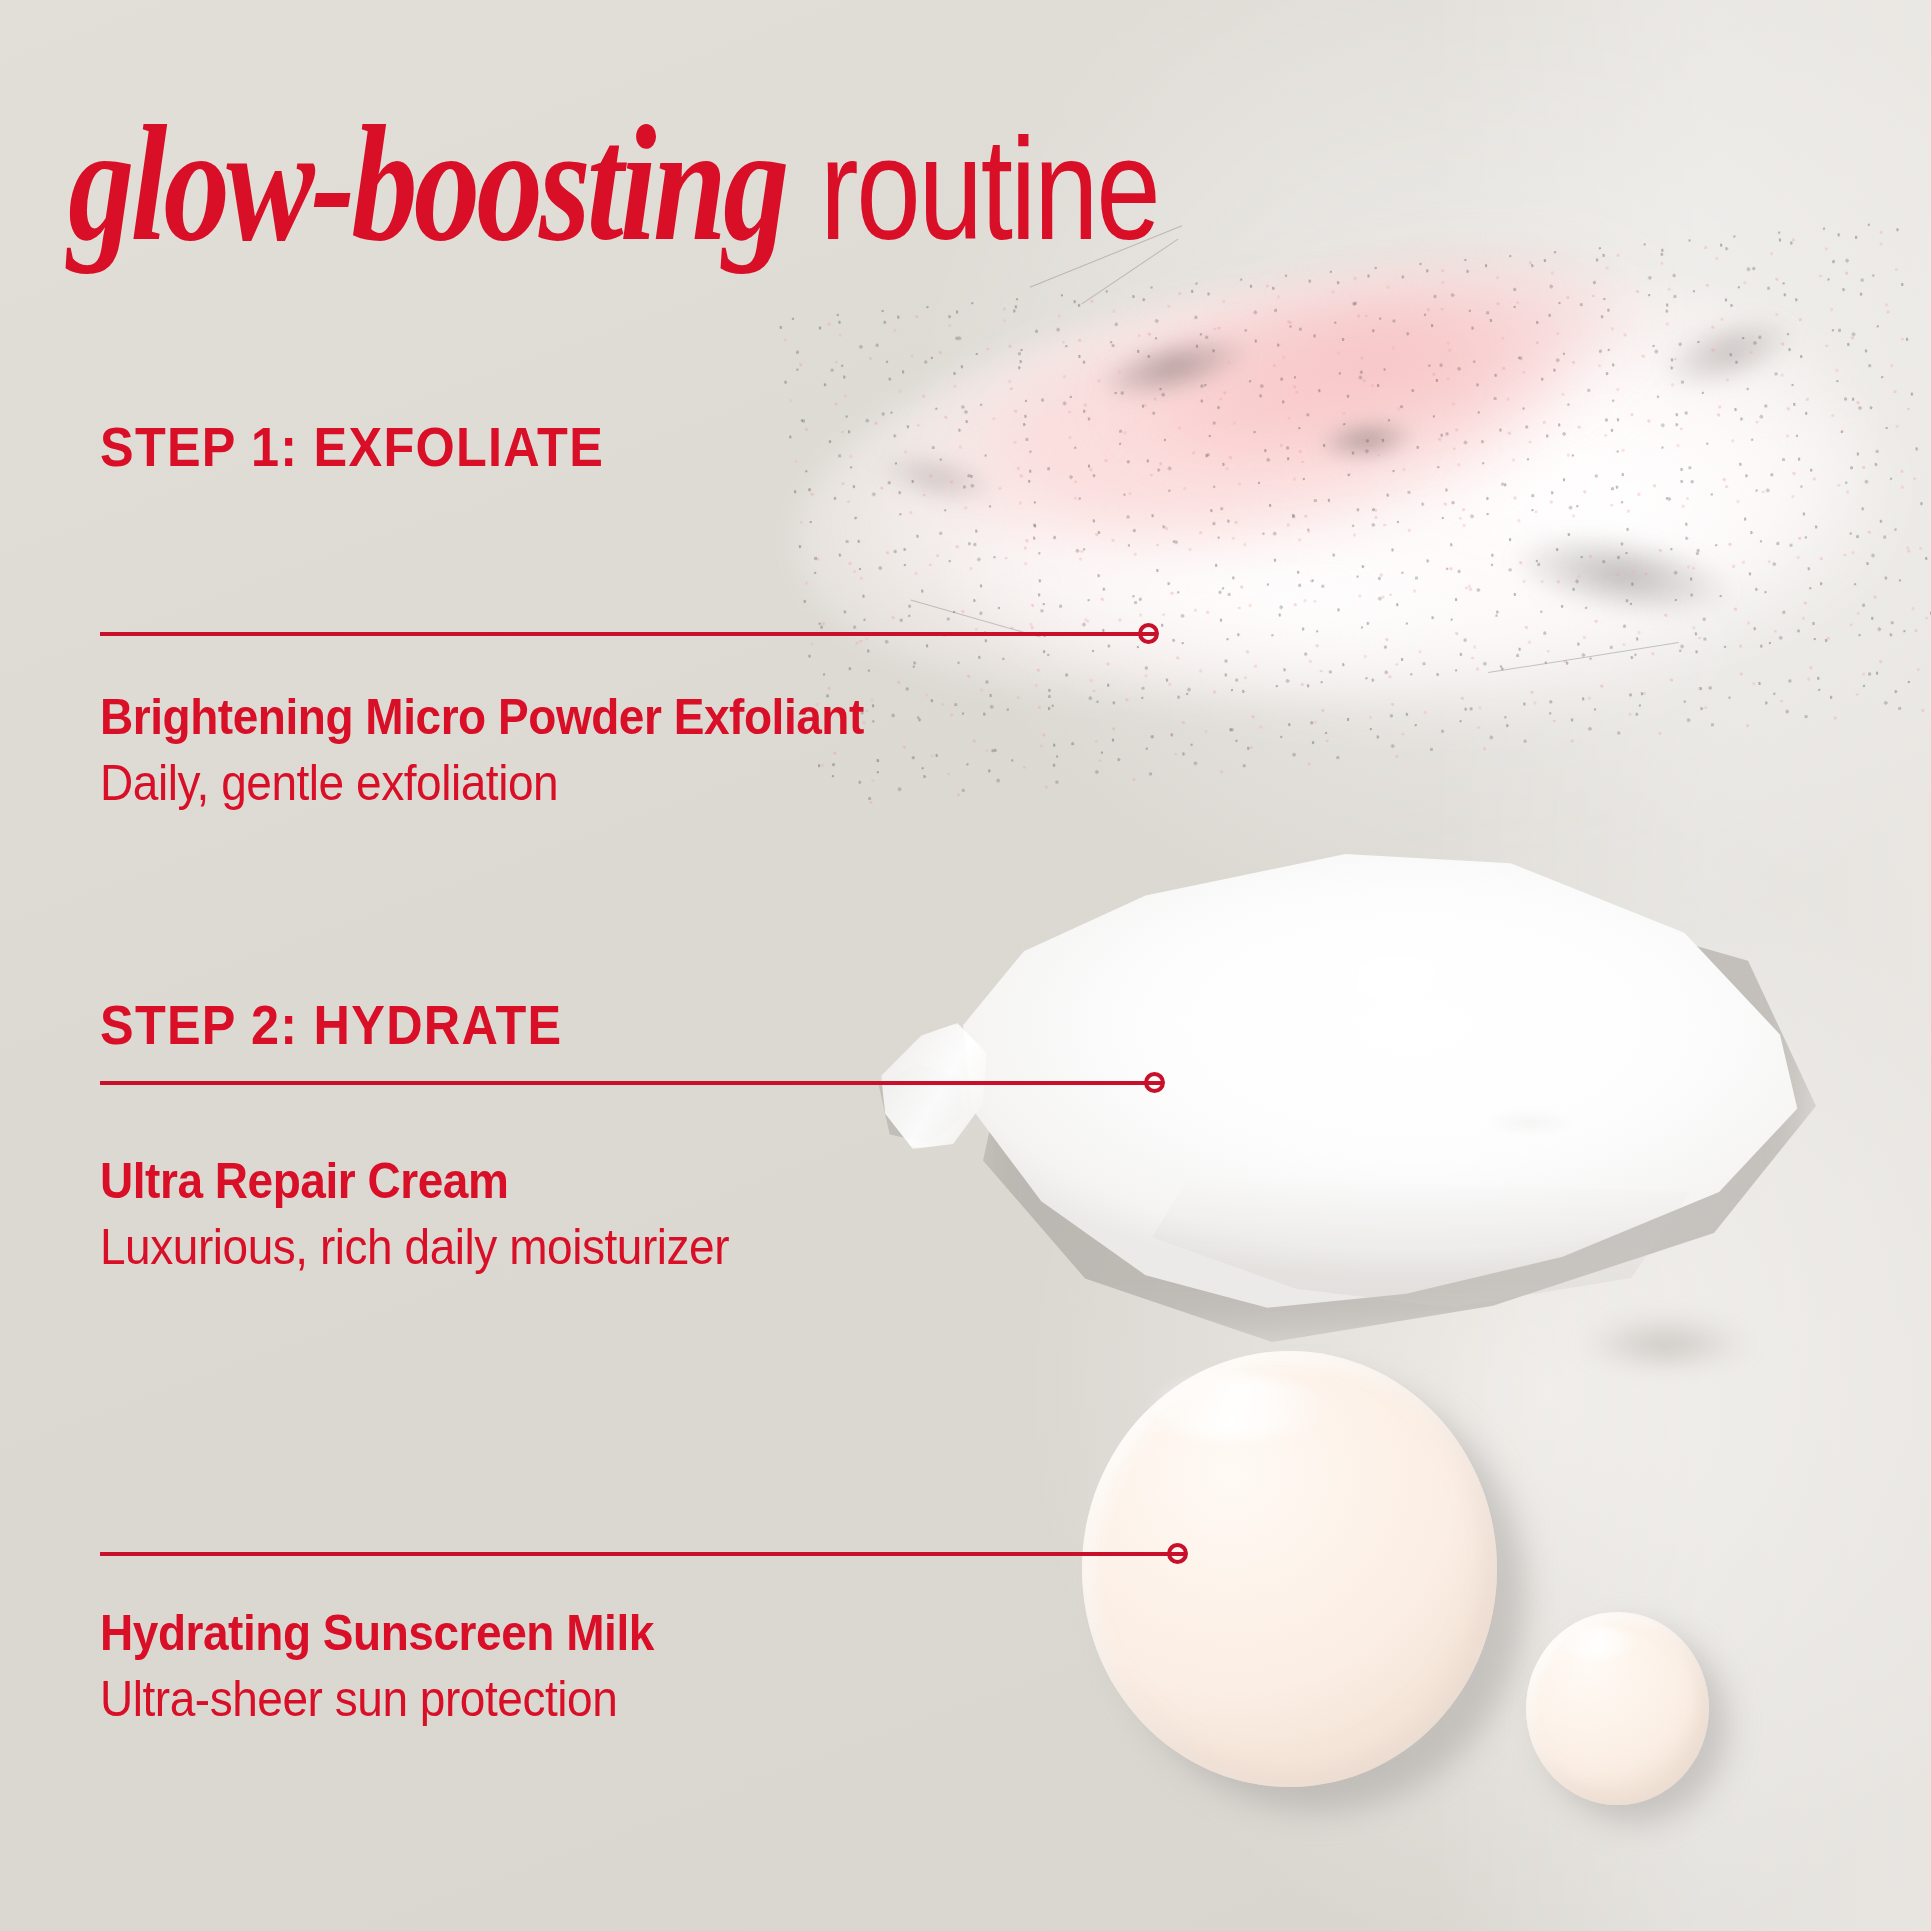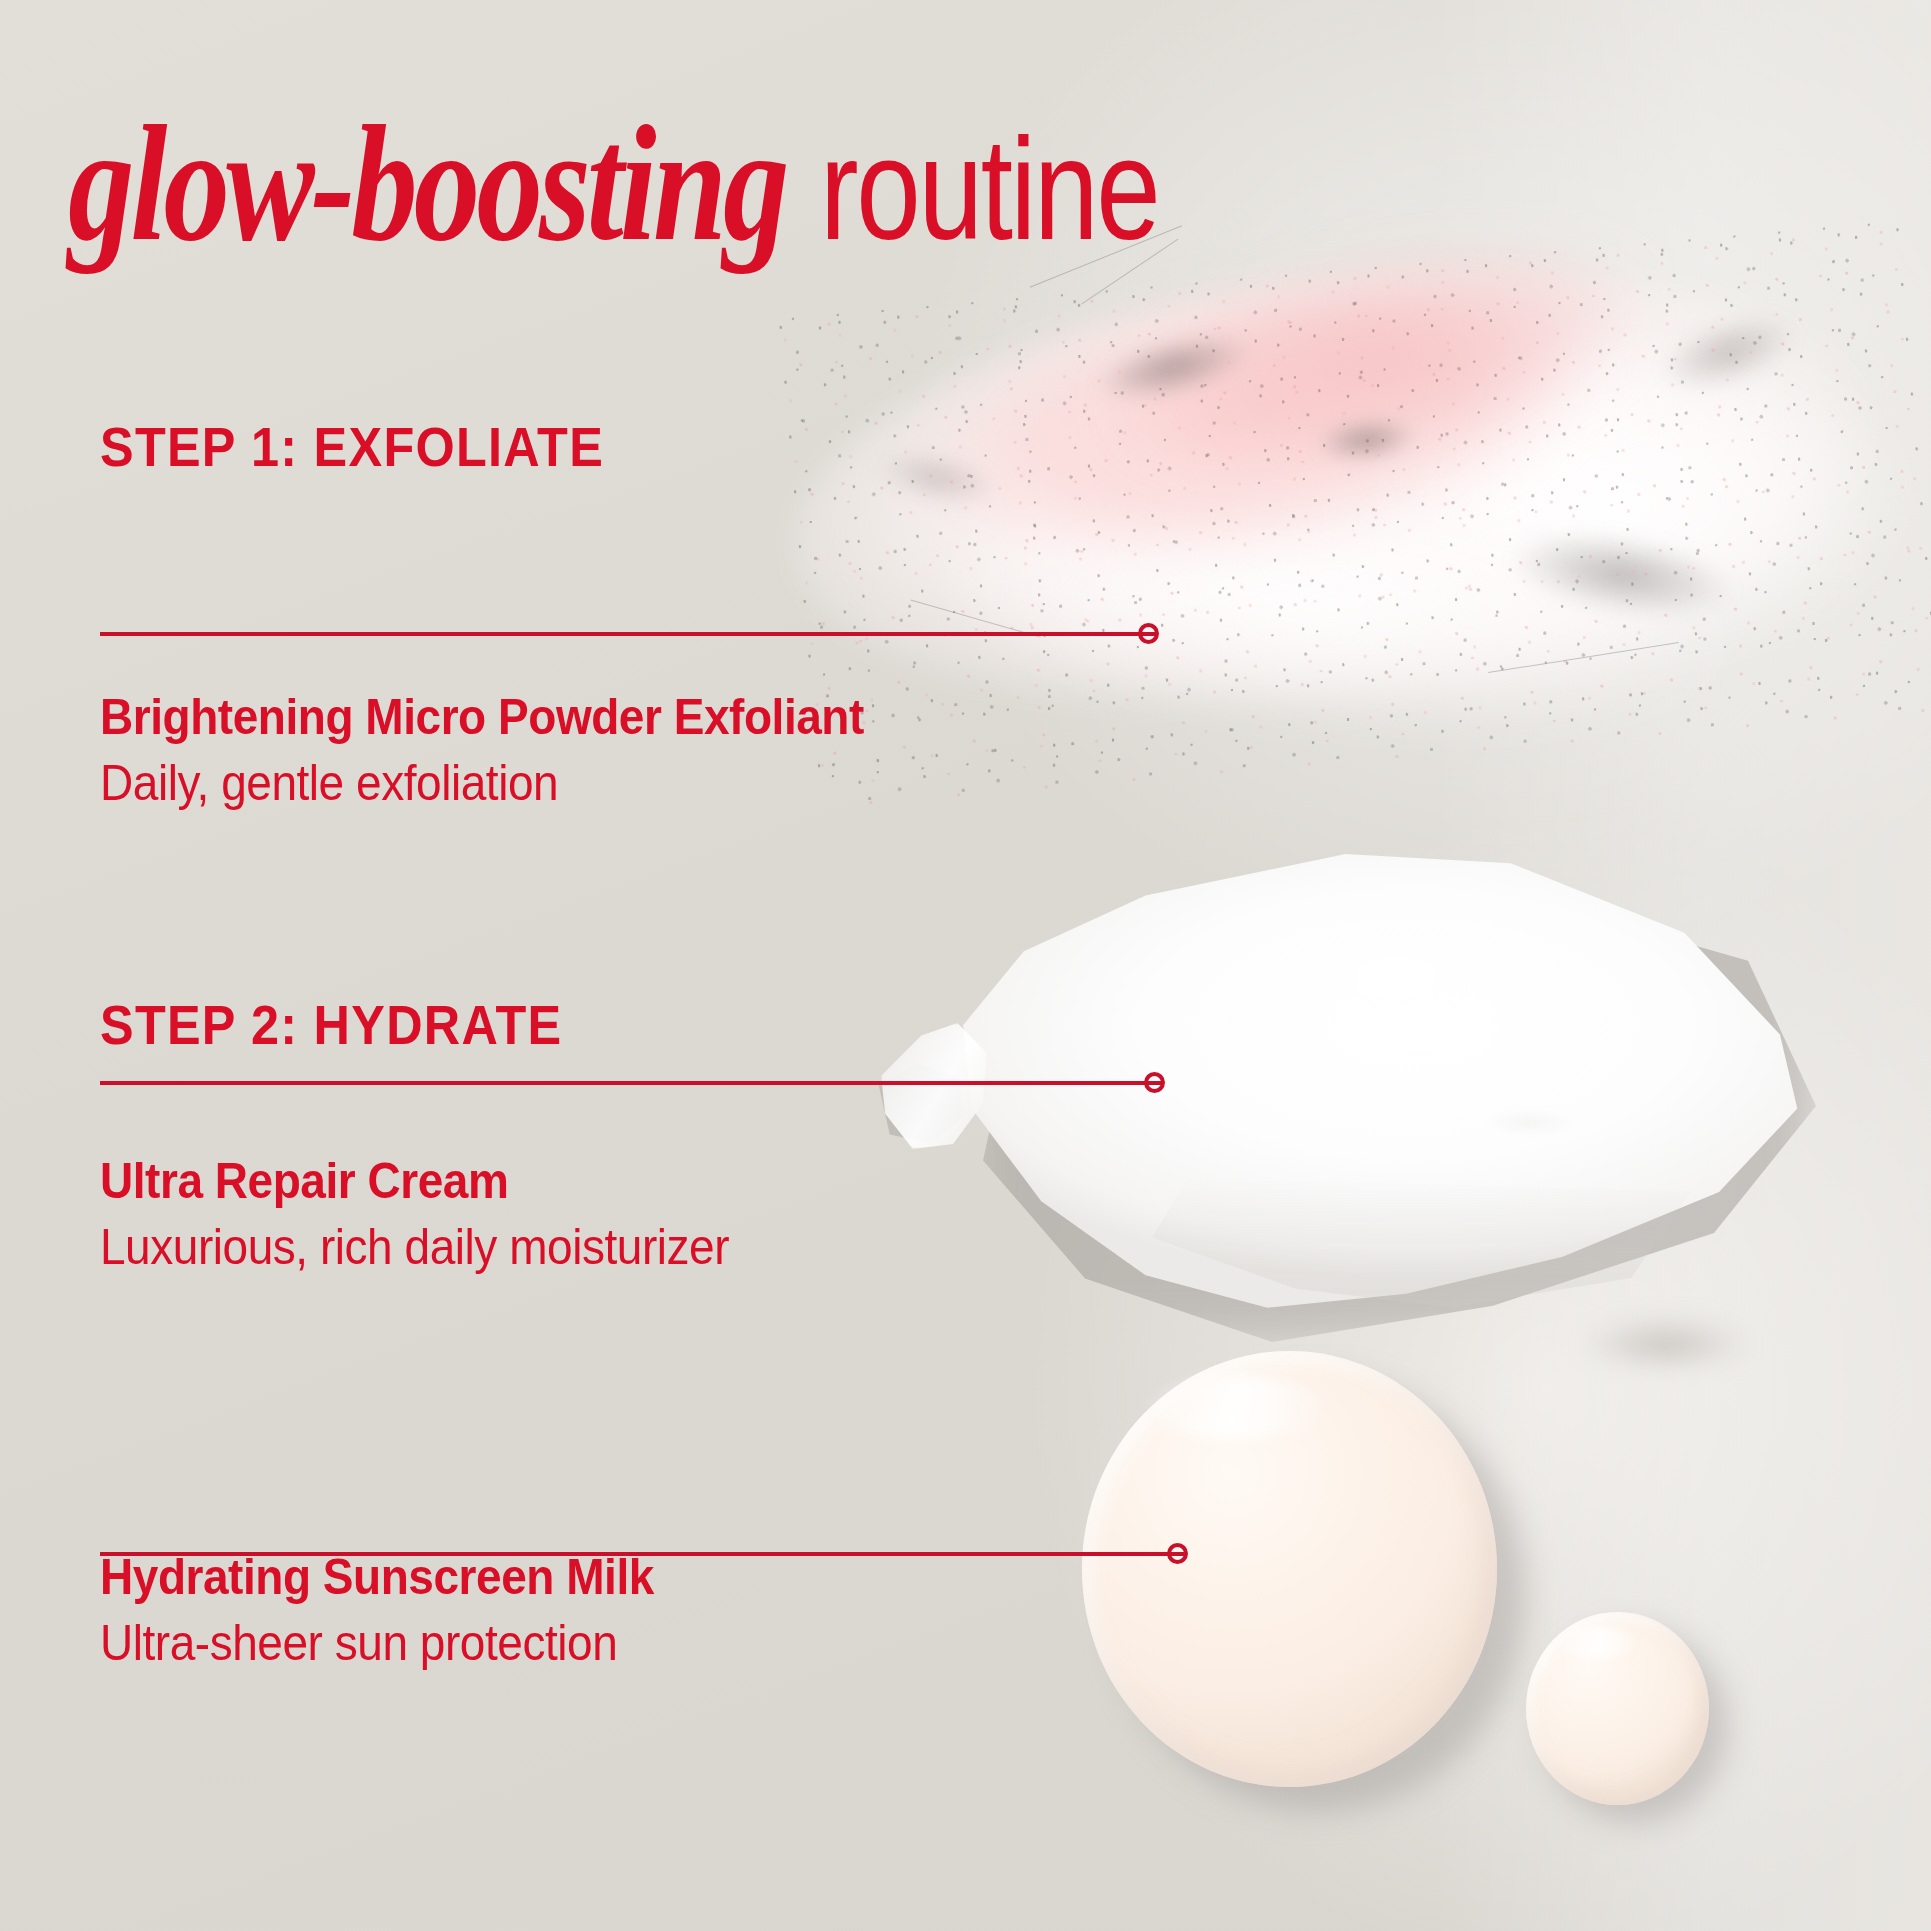--- a/index.html
+++ b/index.html
@@ -368,19 +368,19 @@
   </div>
   <div class="step" style="top:1134px;margin-top:20px;">
     <div class="step-product">Ultra Repair Cream</div>
     <div class="step-desc">Luxurious, rich daily moisturizer</div>
   </div>
 
   <div class="connector" style="left:100px; top:1543px; width:1087px;">
     <div class="rule"></div>
     <div class="ring"></div>
   </div>
-  <div class="step" style="top:1550px;">
+  <div class="step" style="top:1606px;">
     <div class="step-product">Hydrating Sunscreen Milk</div>
     <div class="step-desc">Ultra-sheer sun protection</div>
   </div>
 
 </div>
 
 
 </body></html>

